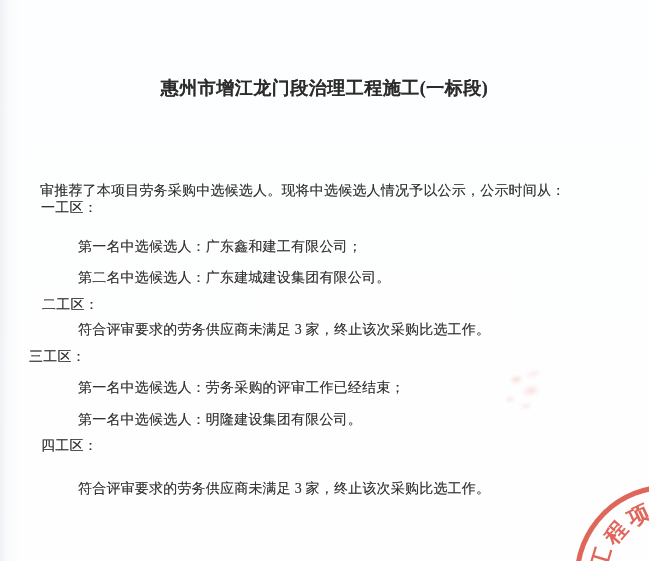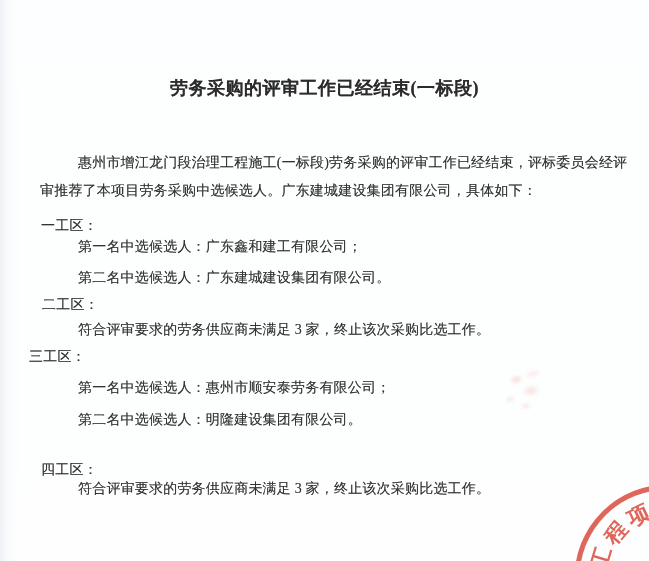--- a/index.html
+++ b/index.html
@@ -69,44 +69,43 @@
       radial-gradient(9px 6px at 26px 40px, rgba(223,92,82,0.14), rgba(223,92,82,0) 70%);
     filter: blur(1px);
     transform: rotate(-12deg);
   }
 </style>
 </head>
 <body>
 
 <div class="page">
 
-  <div class="title" style="top:75px">劳务采购的评审工作已经结束(一标段)</div>
+  <div class="title" style="top:75px">惠州市增江龙门段治理工程施工(一标段)</div>
 
 
-  <div class="line" style="top:153px; left:78px">惠州市增江龙门段治理工程施工(一标段)劳务采购的评审工作已经结束，评标委员会经评</div>
 
-  <div class="line" style="top:181px; left:40px">审推荐了本项目劳务采购中选候选人。广东建城建设集团有限公司，具体如下：</div>
+  <div class="line" style="top:181px; left:40px">审推荐了本项目劳务采购中选候选人。现将中选候选人情况予以公示，公示时间从：</div>
 
-  <div class="line" style="top:216px; left:41px">一工区：</div>
+  <div class="line" style="top:198px; left:41px">一工区：</div>
 
   <div class="line" style="top:237px; left:78px">第一名中选候选人：广东鑫和建工有限公司；</div>
 
   <div class="line" style="top:268px; left:78px">第二名中选候选人：广东建城建设集团有限公司。</div>
 
   <div class="line" style="top:295px; left:42px">二工区：</div>
 
   <div class="line" style="top:320px; left:78px">符合评审要求的劳务供应商未满足 3 家，终止该次采购比选工作。</div>
 
   <div class="line" style="top:347px; left:29px">三工区：</div>
 
-  <div class="line" style="top:378px; left:78px">第一名中选候选人：惠州市顺安泰劳务有限公司；</div>
+  <div class="line" style="top:378px; left:78px">第一名中选候选人：劳务采购的评审工作已经结束；</div>
 
-  <div class="line" style="top:410px; left:78px">第二名中选候选人：明隆建设集团有限公司。</div>
+  <div class="line" style="top:410px; left:78px">第一名中选候选人：明隆建设集团有限公司。</div>
 
-  <div class="line" style="top:460px; left:41px">四工区：</div>
+  <div class="line" style="top:436px; left:41px">四工区：</div>
 
   <div class="line" style="top:479px; left:78px">符合评审要求的劳务供应商未满足 3 家，终止该次采购比选工作。</div>
 
 
   <div class="smudge"></div>
 
   <svg class="stamp" viewBox="0 0 220 220">
     <circle cx="110" cy="110" r="91" fill="none" stroke-width="5" stroke="#db5244"></circle>
     <polygon points="110,66 120.3,95.8 151.8,96.4 126.6,115.4 135.9,145.6 110,127.5 84.1,145.6 93.4,115.4 68.2,96.4 99.7,95.8" fill="#db5244"></polygon>
     <g transform="rotate(-145 110 110)">

